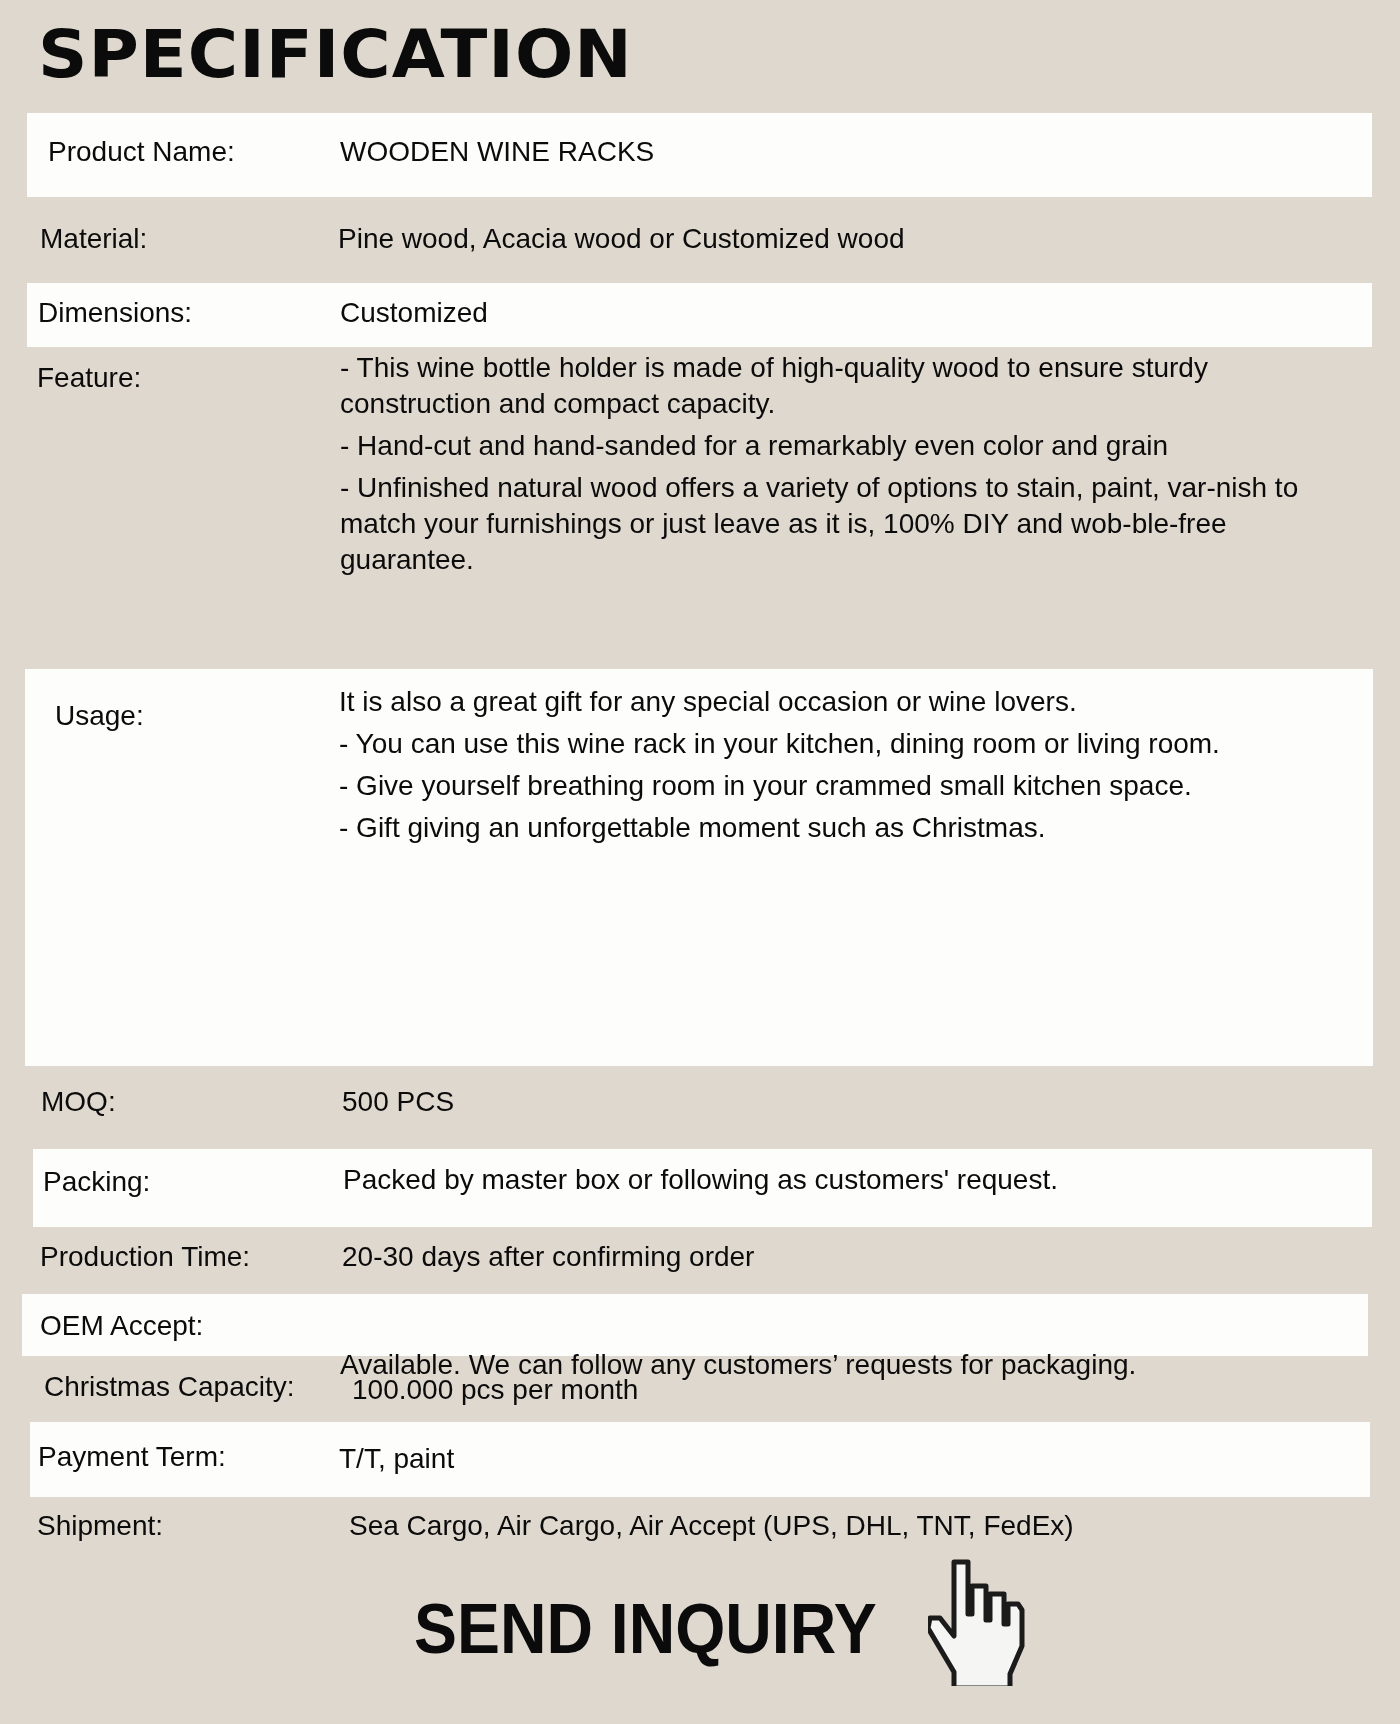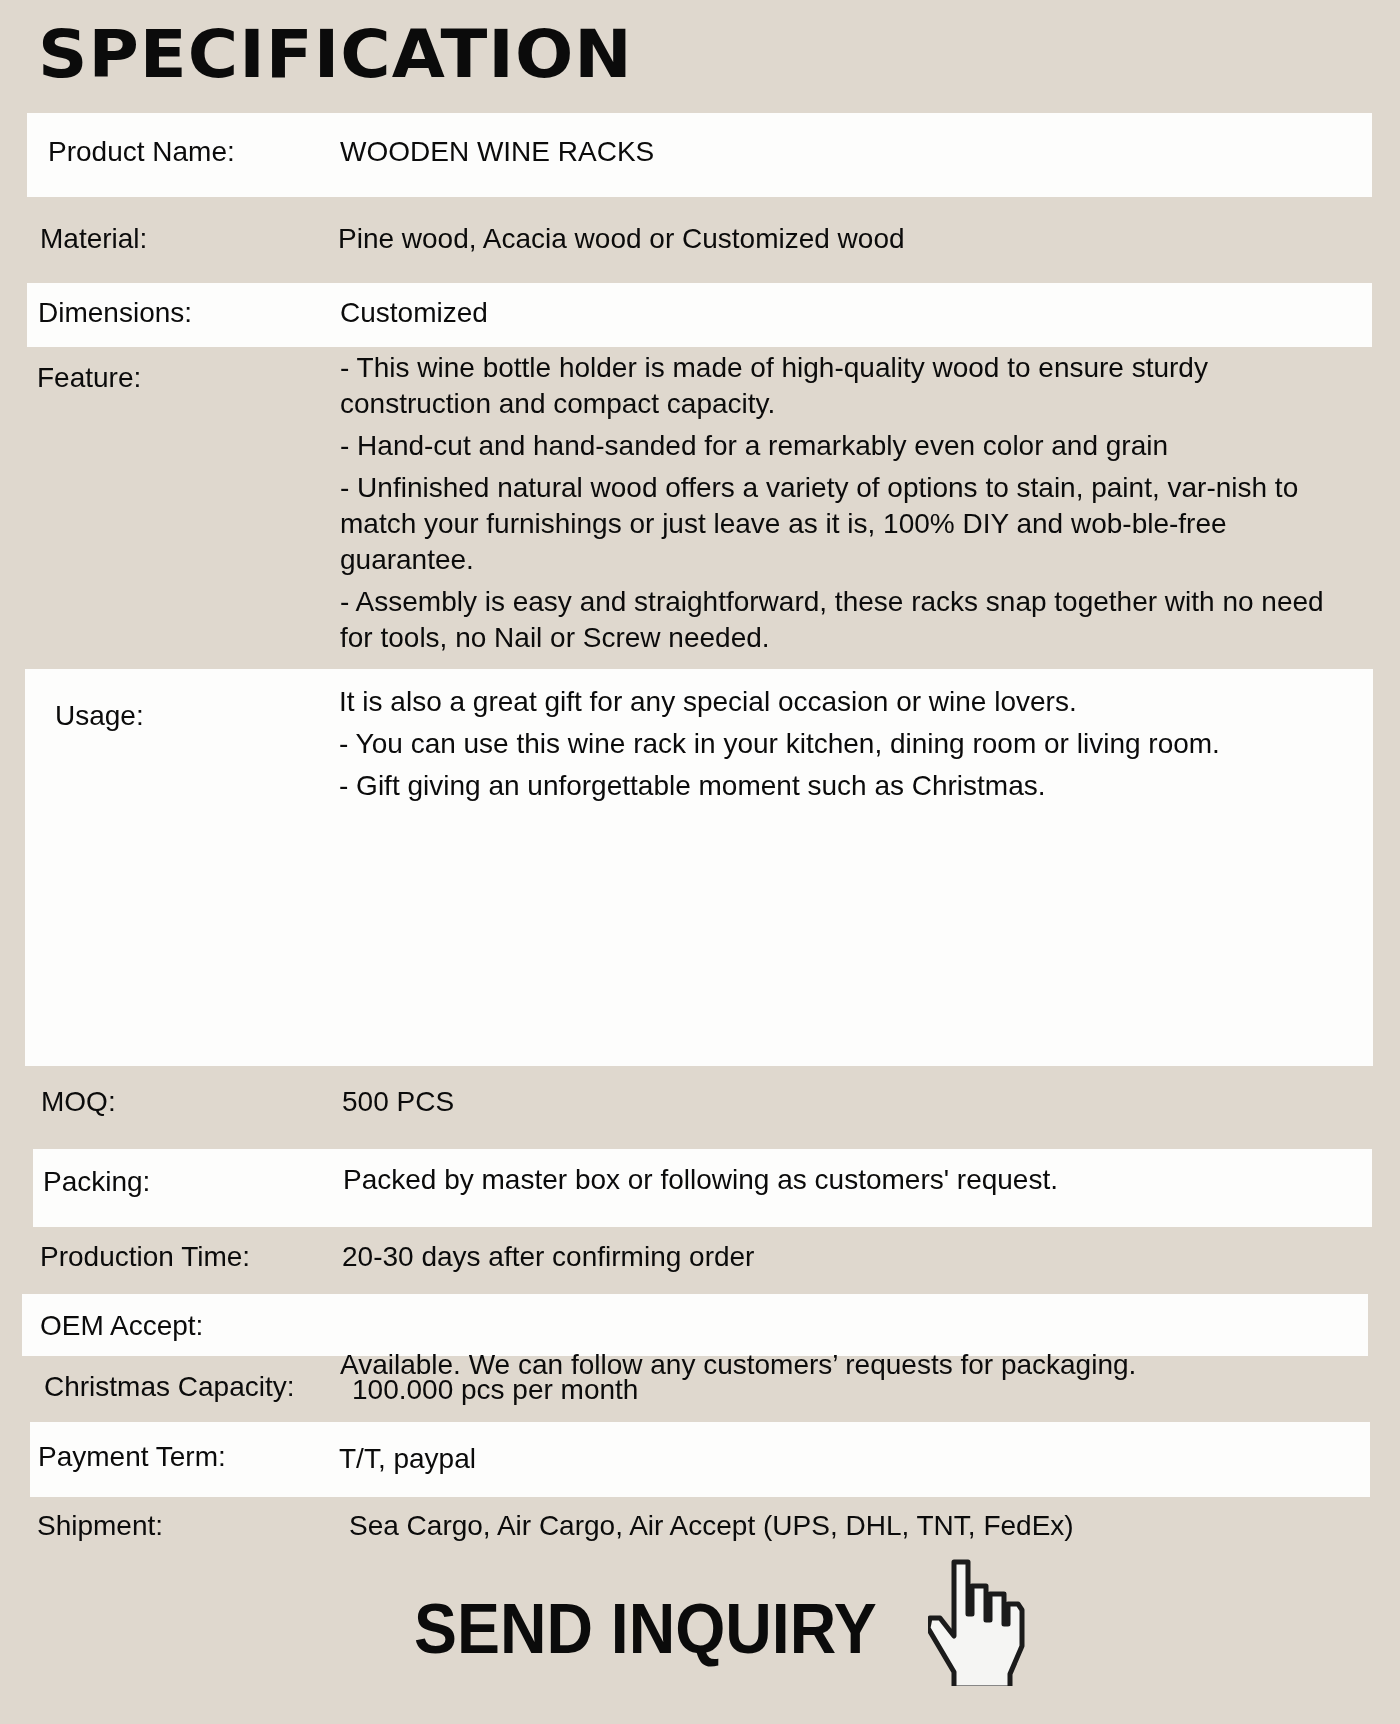--- a/index.html
+++ b/index.html
@@ -49,47 +49,47 @@
 <div class="val" style="left:338px;top:222px;">Pine wood, Acacia wood or Customized wood</div>
 
 <div class="lbl" style="left:38px;top:296px;">Dimensions:</div>
 <div class="val" style="left:340px;top:296px;">Customized</div>
 
 <div class="lbl" style="left:37px;top:361px;">Feature:</div>
 <div class="para" style="left:340px;top:350px;width:1020px;">
   <p>-   This wine bottle holder is made of high-quality wood to ensure sturdy construction and compact capacity.</p>
   <p>-   Hand-cut and hand-sanded for a remarkably even color and grain</p>
   <p>-   Unfinished natural wood offers a variety of options to stain, paint, var-nish to match your furnishings or just leave as it is, 100% DIY and wob-ble-free guarantee.</p>
-  <p> -  Assembly is easy and straightforward, these racks snap together with no need for tools, no Nail or Screw needed.</p>
 </div>
 
 <div class="lbl" style="left:55px;top:699px;">Usage:</div>
 <div class="para" style="left:339px;top:684px;width:1030px;">
   <p style="margin-bottom:6px">It is also a great gift for any special occasion or wine lovers.</p>
   <p>-   You can use this wine rack in your kitchen, dining room or living room.</p>
+  <p>-   Give yourself breathing room in your crammed small kitchen space.</p>
   <p>-   Gift giving an unforgettable moment such as Christmas.</p>
 </div>
 
 <div class="lbl" style="left:41px;top:1085px;">MOQ:</div>
 <div class="val" style="left:342px;top:1085px;">500 PCS</div>
 
 <div class="lbl" style="left:43px;top:1165px;">Packing:</div>
 <div class="val" style="left:343px;top:1163px;">Packed by master box or following as customers' request.</div>
 
 <div class="lbl" style="left:40px;top:1240px;">Production Time:</div>
 <div class="val" style="left:342px;top:1240px;">20-30 days after confirming order</div>
 
 <div class="lbl" style="left:40px;top:1309px;">OEM Accept:</div>
 <div class="val" style="left:340px;top:1348px;">Available. We can follow any customers’ requests for packaging.</div>
 
 <div class="lbl" style="left:44px;top:1370px;">Christmas Capacity:</div>
 <div class="val" style="left:346px;top:1373px;margin-left:6px;">100.000 pcs per month</div>
 
 <div class="lbl" style="left:38px;top:1440px;">Payment Term:</div>
-<div class="val" style="left:339px;top:1442px;">T/T, paypal</div>
+<div class="val" style="left:339px;top:1442px;">T/T, paint</div>
 
 <div class="lbl" style="left:37px;top:1509px;">Shipment:</div>
 <div class="val" style="left:349px;top:1509px;">Sea Cargo, Air Cargo, Air Accept (UPS, DHL, TNT, FedEx)</div>
 
 <div class="cta">SEND INQUIRY</div>
 <svg class="hand" viewBox="0 0 104 134">
   <path d="M26 10 h14 v52 h4 v-28 h14 v34 h4 v-26 h14 v30 h4 v-20 h10 l4 6 v36 l-12 28 v14 h-56 v-16 l-26 -44 l2 -10 h10 l14 18 z" fill="#f5f5f3" stroke="#1b1b1b" stroke-width="5" stroke-linejoin="round"></path>
   <path d="M40 62 v0 M58 34 v34 M76 40 v30" stroke="#1b1b1b" stroke-width="4"></path>
 </svg>
 

